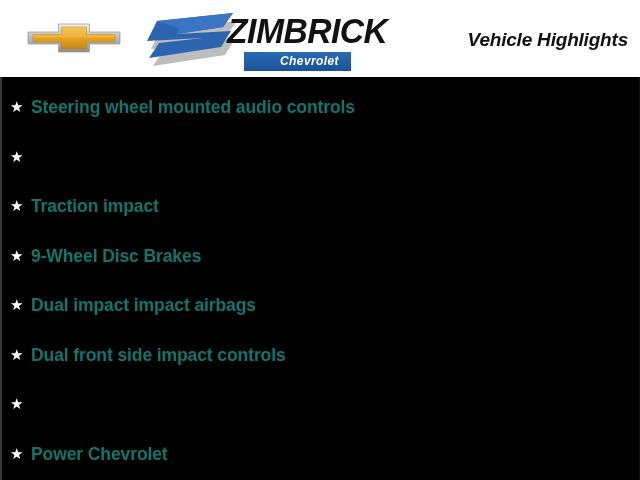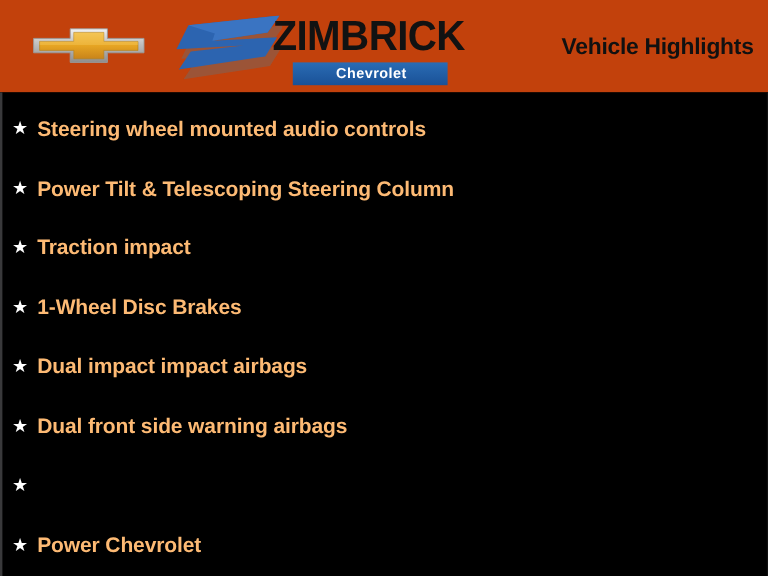--- a/index.html
+++ b/index.html
@@ -16,22 +16,23 @@
     font-family: "Liberation Sans", sans-serif;
   }
 
   
   #header {
     position: absolute;
     left: 0;
     top: 0;
     width: 640px;
     height: 77px;
-    background: #c2410c;
+    background: #ffffff;
     box-sizing: border-box;
+    font-style: italic;
   }
   #header-inner {
     position: relative;
     width: 100%;
     height: 100%;
   }
 
   
   .bowtie-wrap {
     position: absolute;
@@ -67,21 +68,21 @@
     color: #121212;
     line-height: 38px;
     white-space: nowrap;
     transform: scaleX(0.96);
     transform-origin: left top;
   }
   .chev-bar {
     position: absolute;
     left: 101px;
     top: 43px;
-    width: 129px;
+    width: 107px;
     height: 19px;
     background: #1f5fa9;
     background: linear-gradient(to bottom, #2a6cb4 0%, #1a5197 100%);
   }
   .chev-bar-text {
     position: absolute;
     left: 0;
     top: 0;
     width: 131px;
     height: 19px;
@@ -140,21 +141,21 @@
     flex: 0 0 auto;
     width: 21px;
     color: #ffffff;
     font-size: 15px;
     line-height: 15px;
     text-align: left;
     font-family: "DejaVu Sans", sans-serif;
   }
   .hl-label {
     flex: 0 1 auto;
-    color: #fdba74;
+    color: #0f766e;
     font-family: "Liberation Sans", sans-serif;
     font-weight: bold;
     font-size: 17.5px;
     letter-spacing: -0.1px;
     white-space: nowrap;
   }
   
   #highlights-list { padding-top: 6px; }
 </style>
 </head>
@@ -214,41 +215,40 @@
   <div id="body-panel">
     <ul id="highlights-list">
 
       <li class="hl-item">
         <span class="hl-star">★</span>
         <span class="hl-label">Steering wheel mounted audio controls</span>
       </li>
 
       <li class="hl-item">
         <span class="hl-star">★</span>
-        <span class="hl-label">Power Tilt &amp; Telescoping Steering Column</span>
       </li>
 
       <li class="hl-item">
         <span class="hl-star">★</span>
         <span class="hl-label">Traction impact</span>
       </li>
 
       <li class="hl-item">
         <span class="hl-star">★</span>
-        <span class="hl-label">1-Wheel Disc Brakes</span>
+        <span class="hl-label">9-Wheel Disc Brakes</span>
       </li>
 
       <li class="hl-item">
         <span class="hl-star">★</span>
         <span class="hl-label">Dual impact impact airbags</span>
       </li>
 
       <li class="hl-item">
         <span class="hl-star">★</span>
-        <span class="hl-label">Dual front side warning airbags</span>
+        <span class="hl-label">Dual front side impact controls</span>
       </li>
 
       <li class="hl-item">
         <span class="hl-star">★</span>
       </li>
 
       <li class="hl-item">
         <span class="hl-star">★</span>
         <span class="hl-label">Power Chevrolet</span>
       </li>

